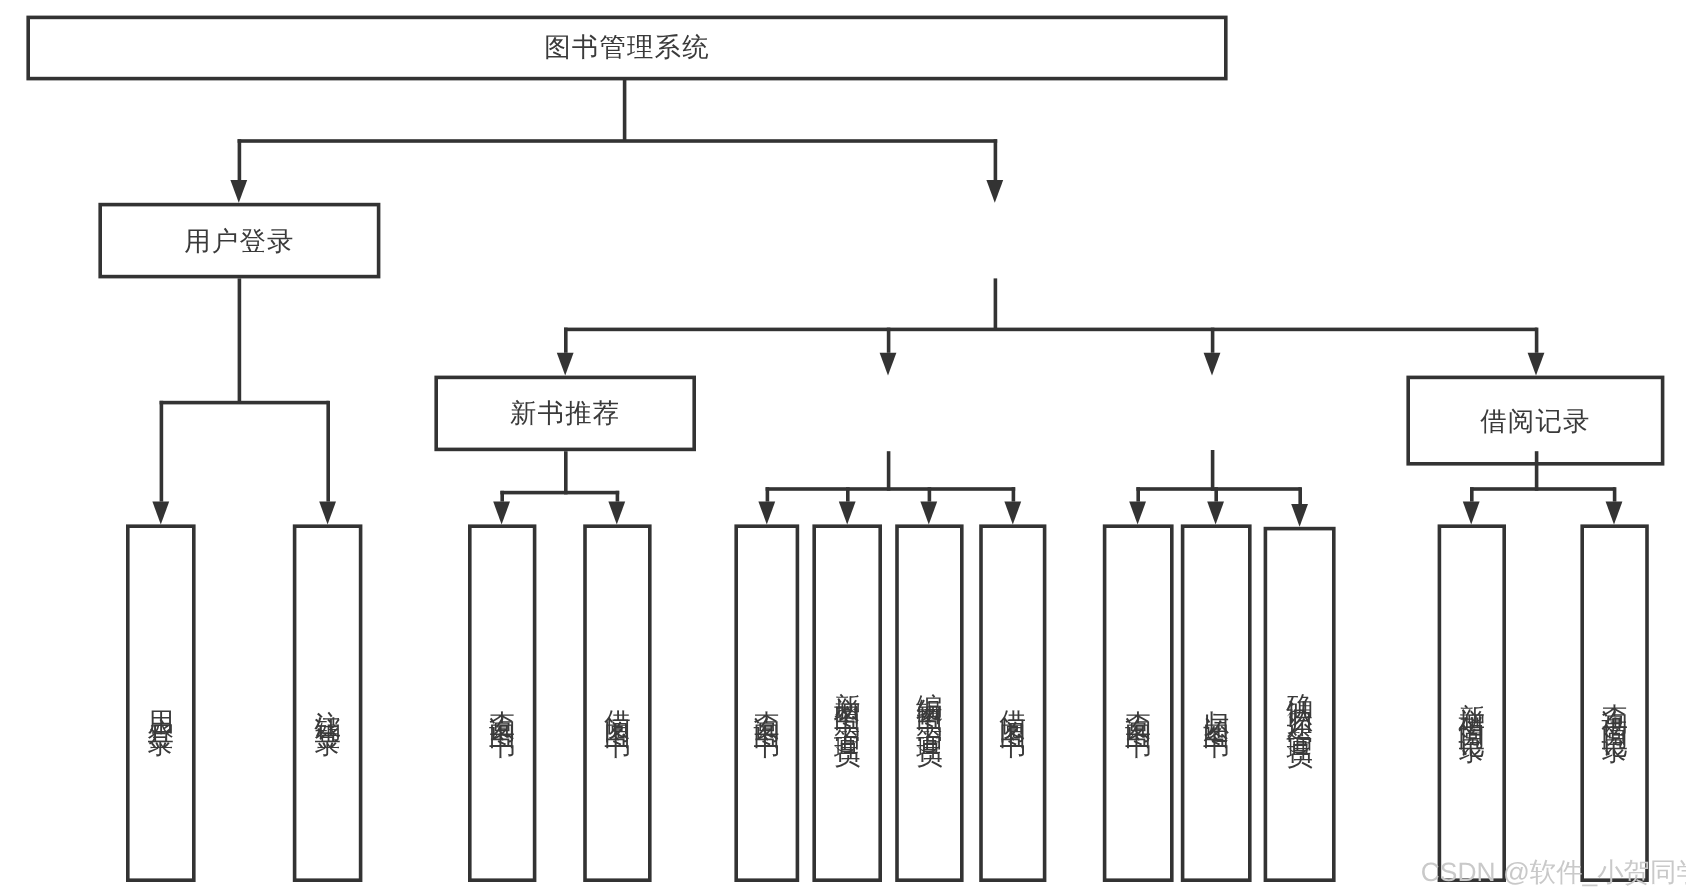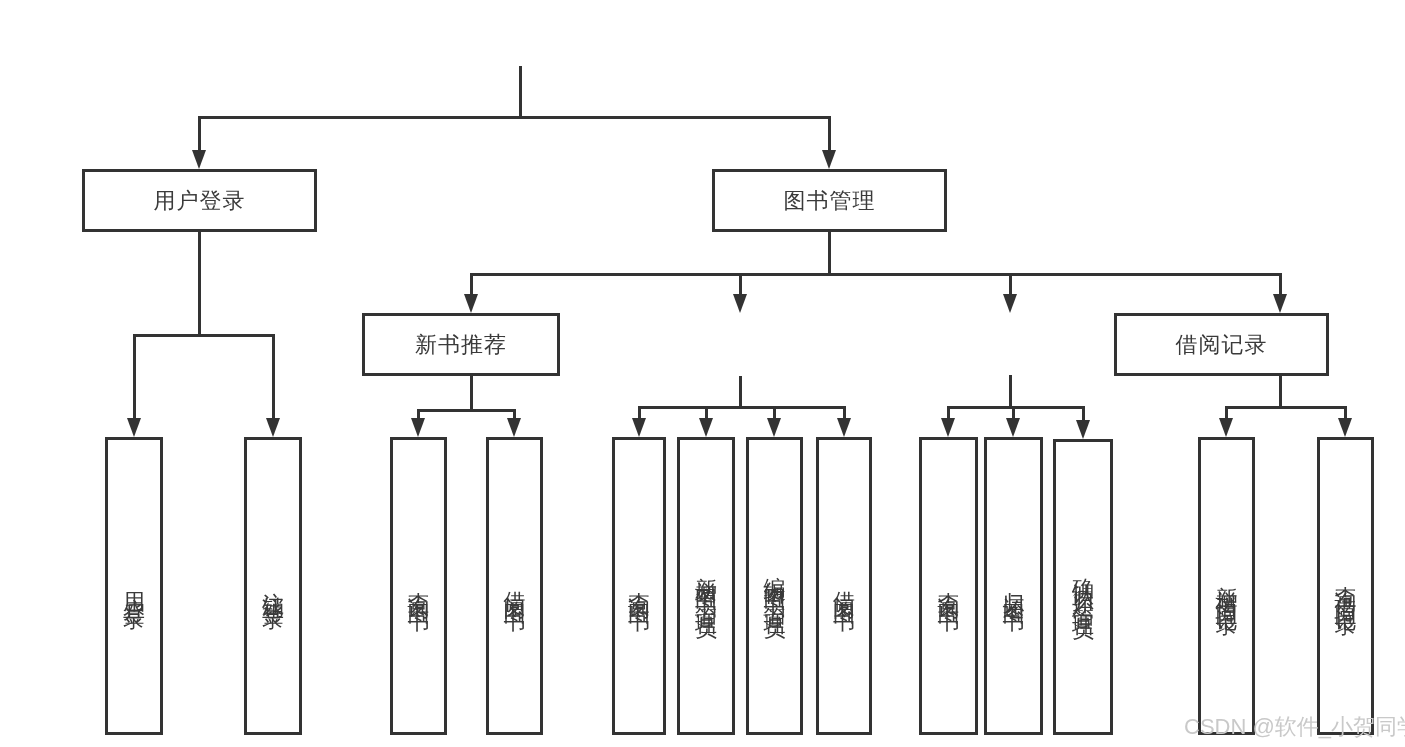--- a/index.html
+++ b/index.html
@@ -65,36 +65,36 @@
     color: #c9c9c9;
     white-space: nowrap;
     z-index: 5;
   }
 </style>
 </head>
 <body>
 
 <div class="canvas">
 
+  <div class="box" style="left:22px;top:13px;width:1001px;height:54px">
+    <span class="lbl">图书管理系统</span>
+  </div>
 
   <div class="box" style="left:82px;top:169px;width:235px;height:63px">
     <span class="lbl">用户登录</span>
   </div>
 
-  <div class="box" style="left:712px;top:169px;width:235px;height:63px">
-    <span class="lbl">图书管理</span>
-  </div>
-
-  <div class="box" style="left:362px;top:313px;width:198px;height:63px">
+
+  <div class="box" style="left:362px;top:313px;width:218px;height:63px">
     <span class="lbl">新书推荐</span>
   </div>
 
 
 
-  <div class="box" style="left:1114px;top:313px;width:215px;height:63px">
+  <div class="box" style="left:1172px;top:313px;width:215px;height:75px">
     <span class="lbl">借阅记录</span>
   </div>
 
   <div class="box leaf" style="left:105px;top:437px;width:58px;height:298px">
     <span class="lbl">用户登录</span>
   </div>
   <div class="box leaf" style="left:244px;top:437px;width:58px;height:298px">
     <span class="lbl">注销登录</span>
   </div>
 

